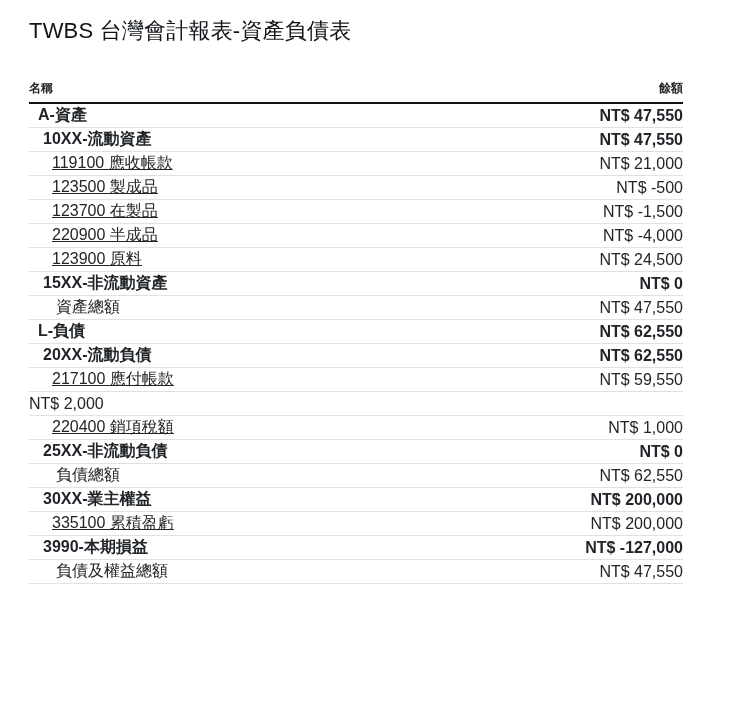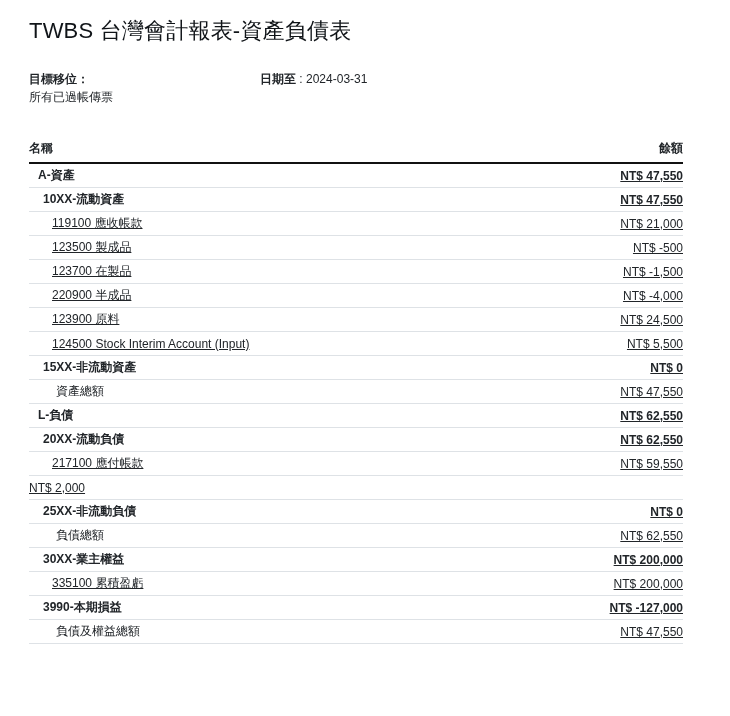--- a/index.html
+++ b/index.html
@@ -39,47 +39,38 @@
     font-size: 12px;
     font-weight: 700;
     padding-bottom: 5px;
     border-bottom: 2px solid #111111;
   }
   .row {
     display: flex;
     justify-content: space-between;
     align-items: center;
     height: 24px;
-    font-size: 12px;
+    font-size: 16px;
     border-bottom: 1px solid #dee2e6;
   }
   .row-label { white-space: nowrap; }
-  .row-balance { white-space: nowrap; text-align: center; text-decoration: underline; }
+  .row-balance { white-space: nowrap; text-align: center; }
   .row.bold { font-weight: 700; }
   .row.level-section .row-label { padding-left: 9px; }
   .row.level-group   .row-label { padding-left: 14px; }
   .row.level-account .row-label { padding-left: 23px; text-decoration: underline; }
   .row.level-total   .row-label { padding-left: 27px; }
 </style>
 </head>
 <body>
 
 <div class="page">
 
   <h1 class="title">TWBS 台灣會計報表-資產負債表</h1>
 
-  <div class="meta">
-    <div class="meta-col-left">
-      <div class="meta-label">目標移位：</div>
-      <div class="meta-value">所有已過帳傳票</div>
-    </div>
-    <div class="meta-col-right">
-      <span class="meta-label">日期至</span><span class="meta-value"> : </span><span class="meta-value">2024-03-31</span>
-    </div>
-  </div>
 
   <div class="report-table">
     <div class="thead">
       <span>名稱</span>
       <span>餘額</span>
     </div>
     <div id="rows">
   <div class="row level-section bold">
     <span class="row-label">A-資產</span>
     <span class="row-balance">NT$ 47,550</span>
@@ -108,24 +99,20 @@
   <div class="row level-account">
     <span class="row-label">220900 半成品</span>
     <span class="row-balance">NT$ -4,000</span>
   </div>
 
   <div class="row level-account">
     <span class="row-label">123900 原料</span>
     <span class="row-balance">NT$ 24,500</span>
   </div>
 
-  <div class="row level-account">
-    <span class="row-label">124500 Stock Interim Account (Input)</span>
-    <span class="row-balance">NT$ 5,500</span>
-  </div>
 
 
   <div class="row level-group bold">
     <span class="row-label">15XX-非流動資產</span>
     <span class="row-balance">NT$ 0</span>
   </div>
 
   <div class="row level-total">
     <span class="row-label">資產總額</span>
     <span class="row-balance">NT$ 47,550</span>
@@ -143,20 +130,24 @@
 
   <div class="row level-account">
     <span class="row-label">217100 應付帳款</span>
     <span class="row-balance">NT$ 59,550</span>
   </div>
 
   <div class="row level-account">
     <span class="row-balance">NT$ 2,000</span>
   </div>
 
+  <div class="row level-account">
+    <span class="row-label">220400 銷項稅額</span>
+    <span class="row-balance">NT$ 1,000</span>
+  </div>
 
   <div class="row level-group bold">
     <span class="row-label">25XX-非流動負債</span>
     <span class="row-balance">NT$ 0</span>
   </div>
 
   <div class="row level-total">
     <span class="row-label">負債總額</span>
     <span class="row-balance">NT$ 62,550</span>
   </div>

